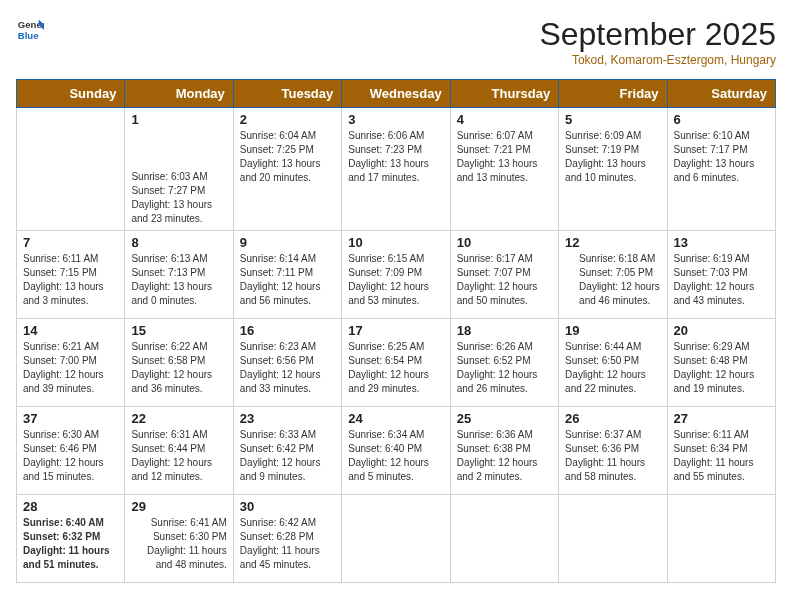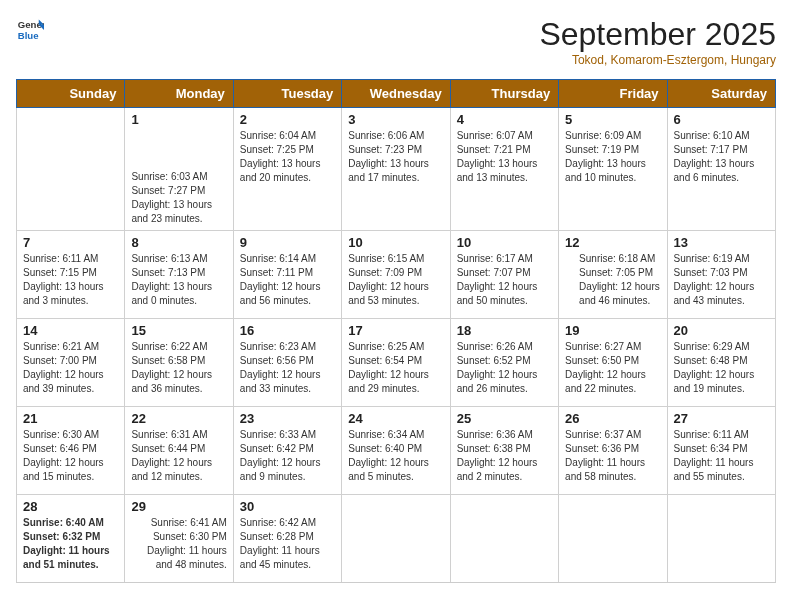--- a/index.html
+++ b/index.html
@@ -241,36 +241,36 @@
         </td>
         <td>
           <span class="day-number">18</span>
           <div class="day-info" style="white-space: pre-line;">Sunrise: 6:26 AM
 Sunset: 6:52 PM
 Daylight: 12 hours
 and 26 minutes.</div>
         </td>
         <td>
           <span class="day-number">19</span>
-          <div class="day-info" style="white-space: pre-line;">Sunrise: 6:27 AM
+          <div class="day-info" style="white-space: pre-line;">Sunrise: 6:44 AM
 Sunset: 6:50 PM
 Daylight: 12 hours
 and 22 minutes.</div>
         </td>
         <td>
           <span class="day-number">20</span>
           <div class="day-info" style="white-space: pre-line;">Sunrise: 6:29 AM
 Sunset: 6:48 PM
 Daylight: 12 hours
 and 19 minutes.</div>
         </td>
       </tr>
       <tr class="week-row">
         <td>
-          <span class="day-number">21</span>
+          <span class="day-number">37</span>
           <div class="day-info" style="white-space: pre-line;">Sunrise: 6:30 AM
 Sunset: 6:46 PM
 Daylight: 12 hours
 and 15 minutes.</div>
         </td>
         <td>
           <span class="day-number">22</span>
           <div class="day-info" style="white-space: pre-line;">Sunrise: 6:31 AM
 Sunset: 6:44 PM
 Daylight: 12 hours

